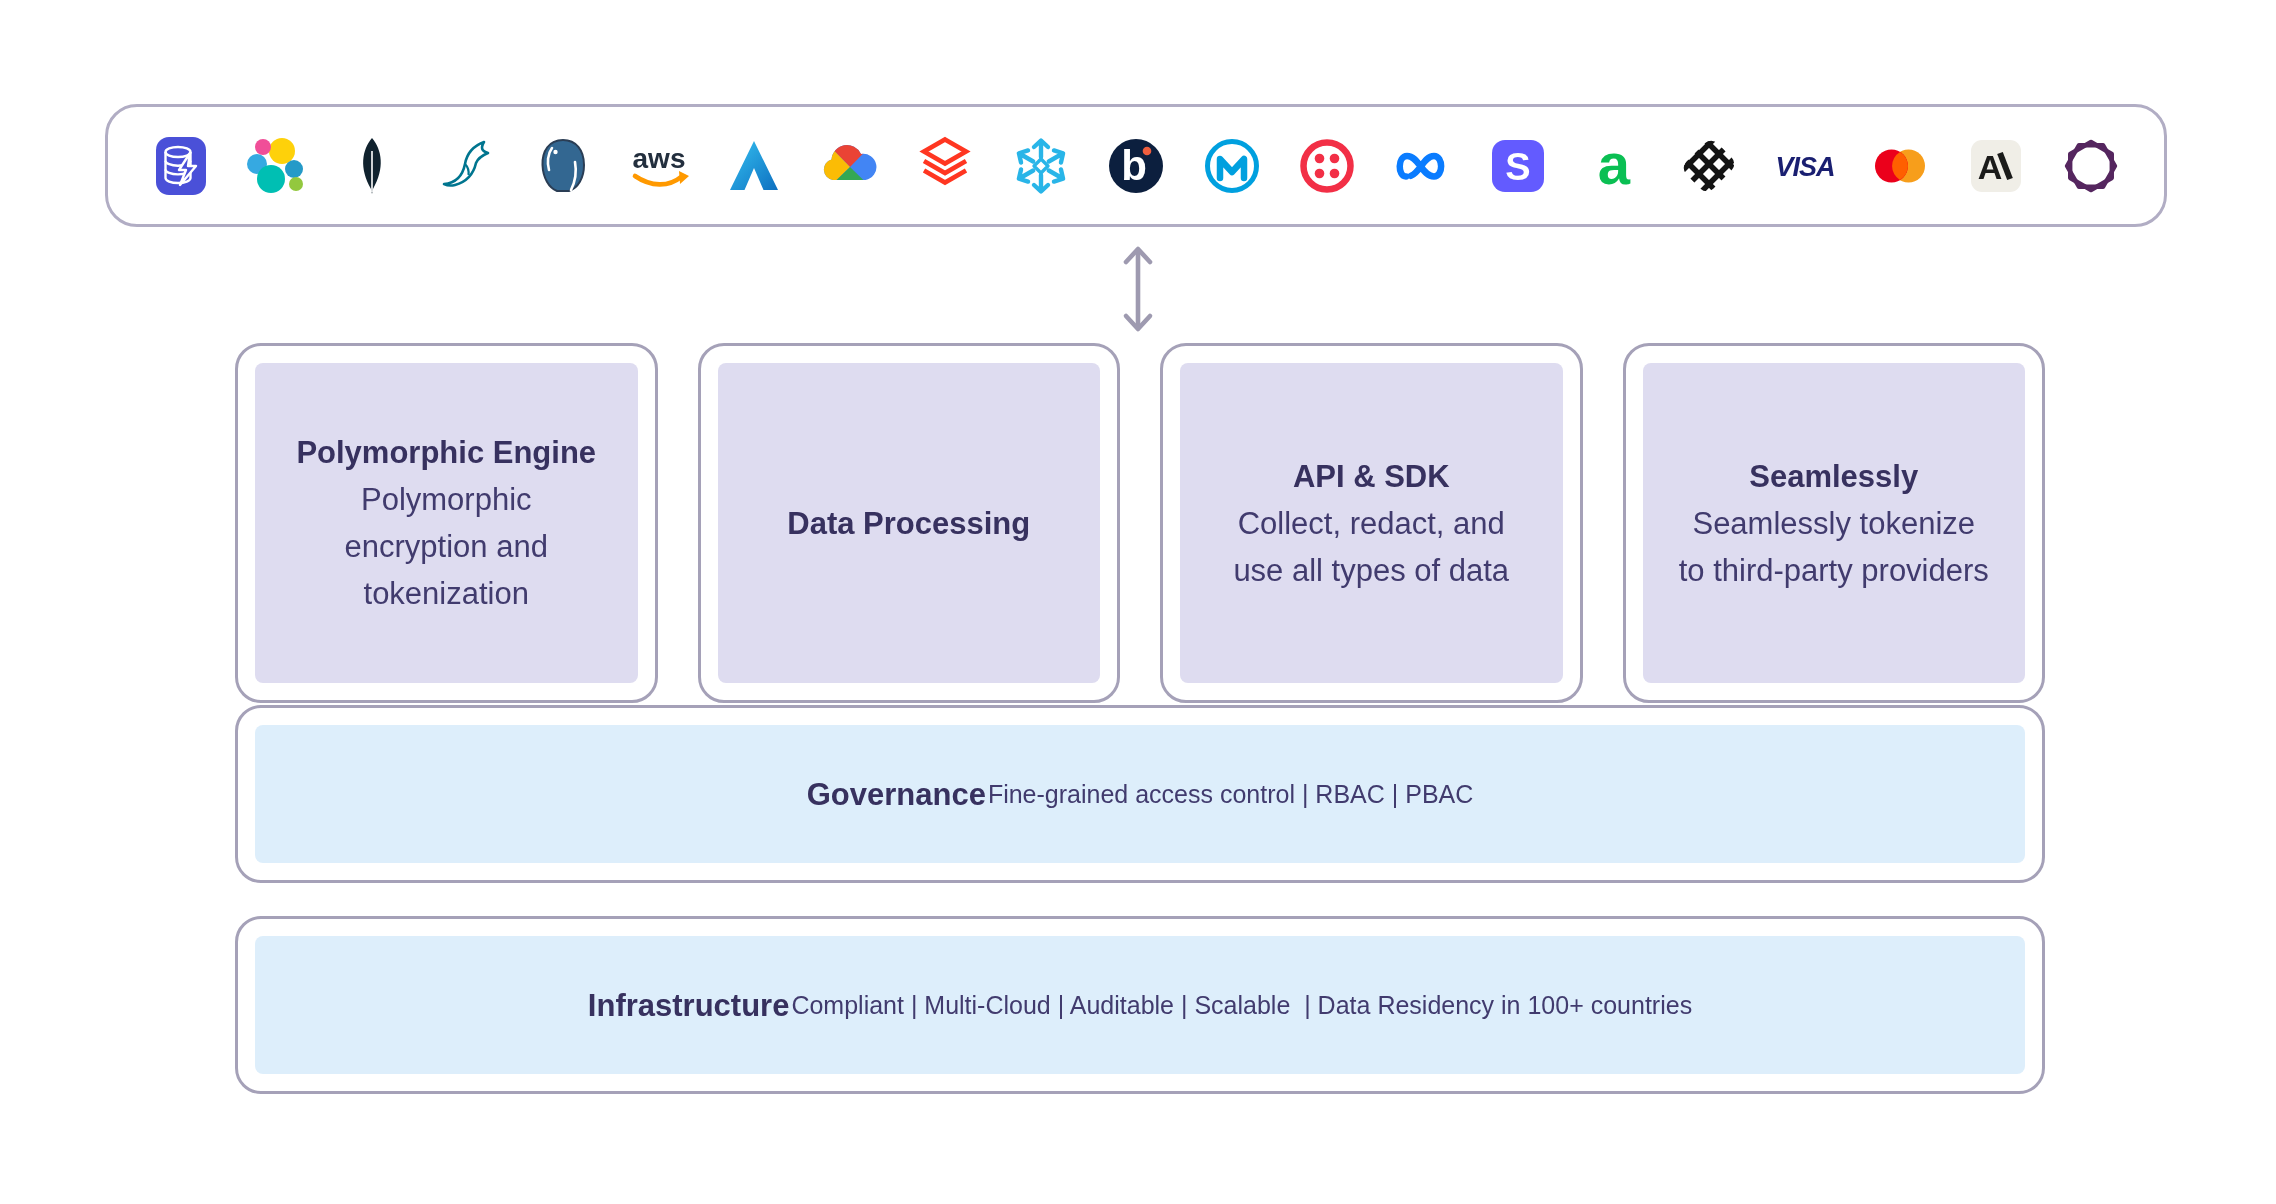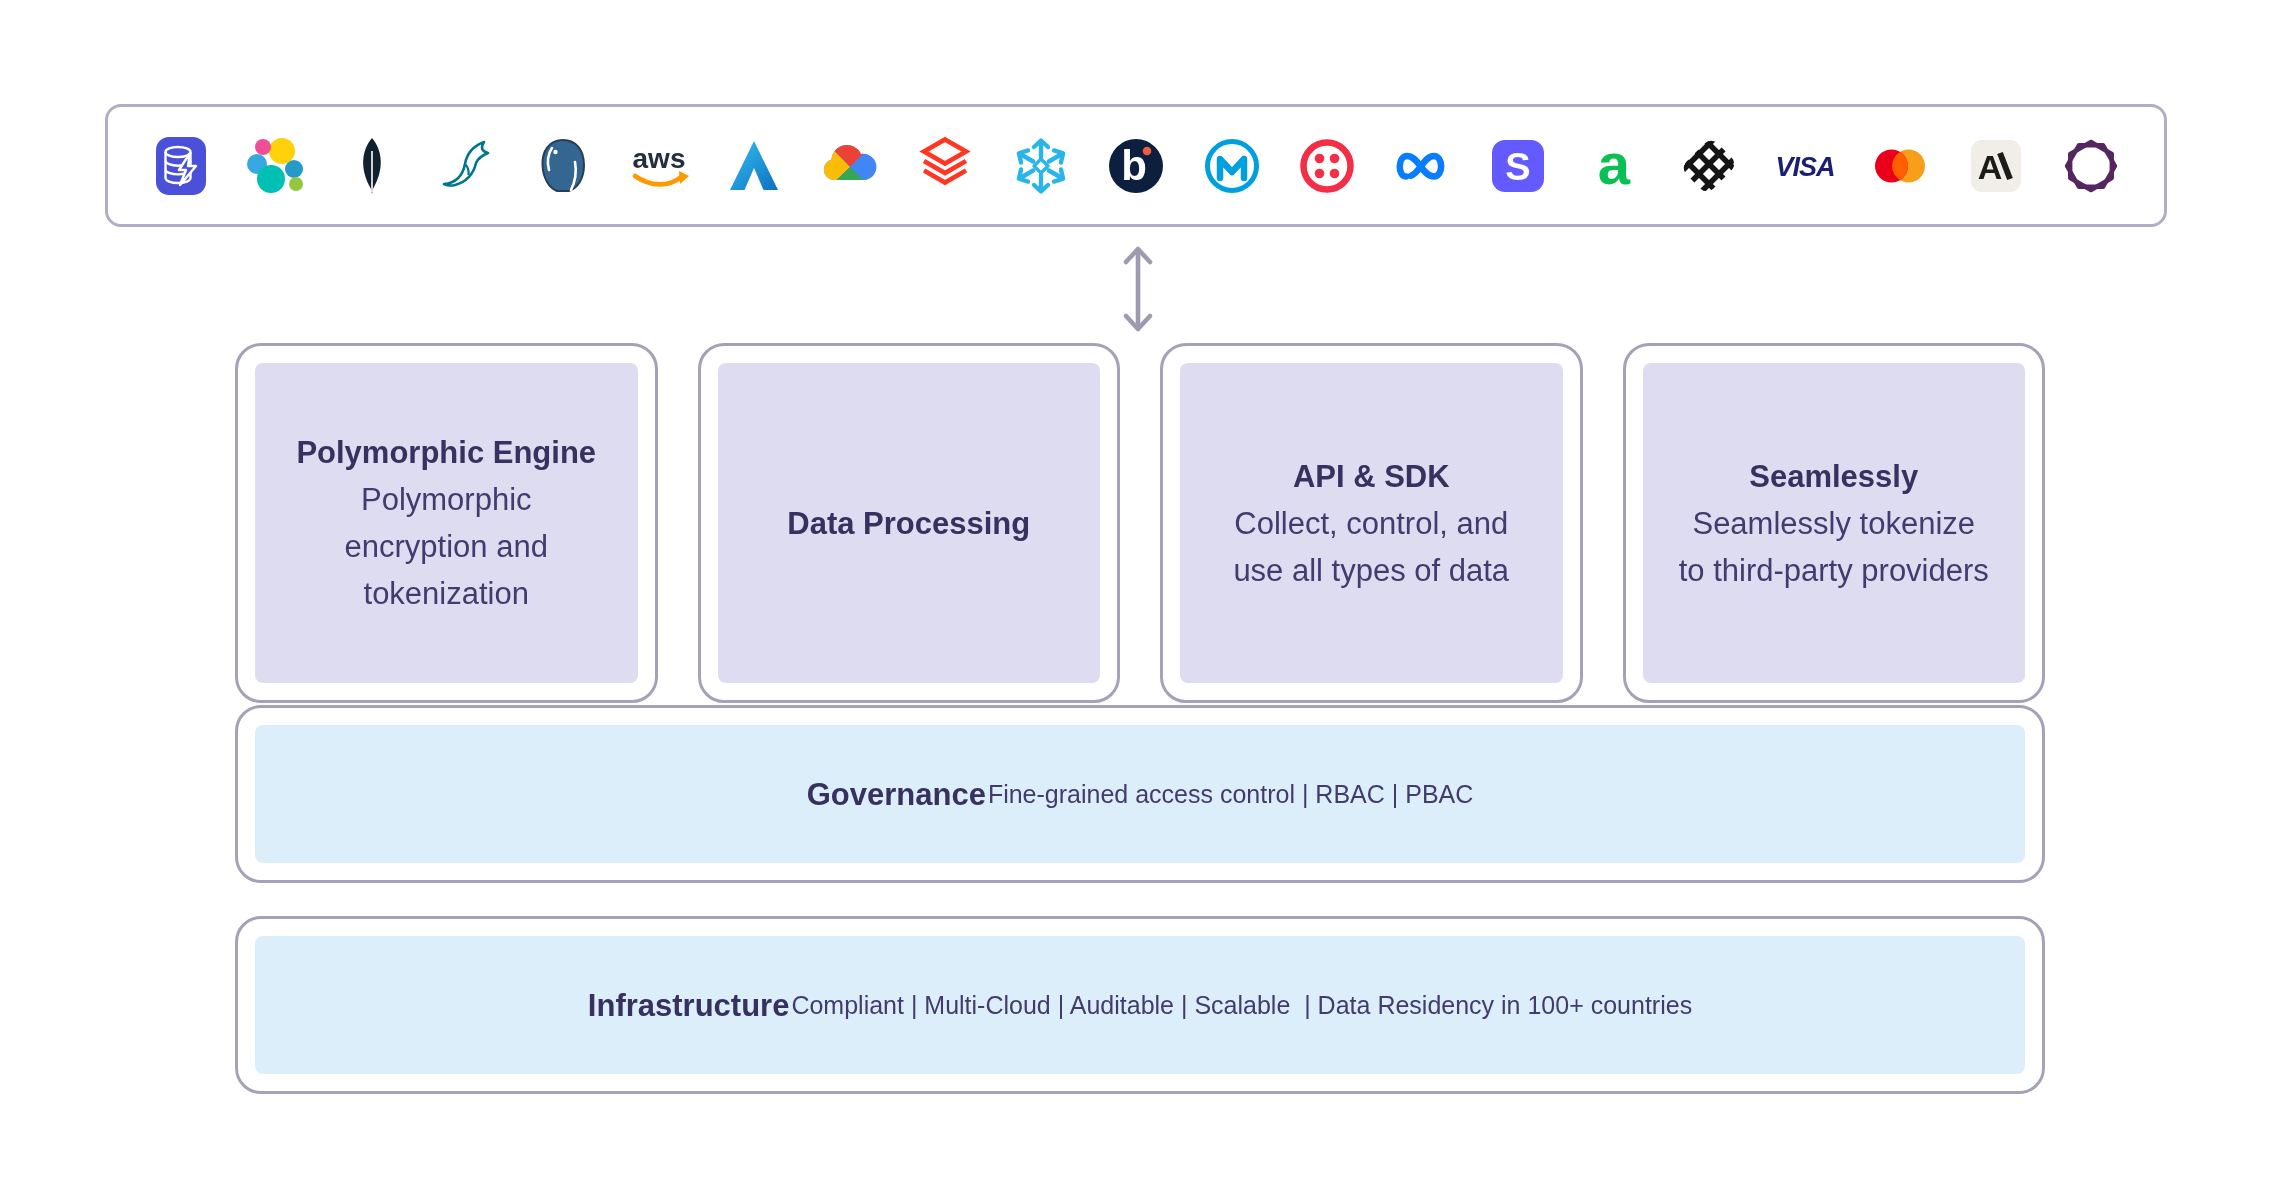--- a/index.html
+++ b/index.html
@@ -4,21 +4,21 @@
 <style>
   * { margin: 0; padding: 0; box-sizing: border-box; }
   html, body { width: 2276px; height: 1204px; background: #ffffff; overflow: hidden; }
   body { font-family: "Liberation Sans", sans-serif; position: relative; }
 
   .page { position: absolute; inset: 0; }
 
   
   .logo-bar {
     position: absolute; left: 105px; top: 104px; width: 2062px; height: 123px;
-    background: #ffffff; border: 3px solid #b1adc4; border-radius: 16px;
+    background: #ffffff; border: 3px solid #b1adc4; border-radius: 32px;
     display: flex; align-items: center; justify-content: space-between;
     padding: 0 40px;
   }
   .logo { width: 66px; height: 66px; display: flex; align-items: center; justify-content: center; flex: 0 0 auto; }
   .logo svg { width: 66px; height: 66px; display: block; }
 
   
   .connector { position: absolute; left: 1114px; top: 241px; width: 48px; height: 96px; }
 
   
@@ -284,21 +284,21 @@
 
     <div class="card">
       <div class="card-inner">
         <div class="card-title">Data Processing</div>
       </div>
     </div>
 
     <div class="card">
       <div class="card-inner">
         <div class="card-title">API &amp; SDK</div>
-        <div class="card-desc">Collect, control, and use all types of data</div>
+        <div class="card-desc">Collect, redact, and use all types of data</div>
       </div>
     </div>
 
     <div class="card">
       <div class="card-inner">
         <div class="card-title">Seamlessly</div>
         <div class="card-desc">Seamlessly tokenize to third-party providers</div>
       </div>
     </div>
 

